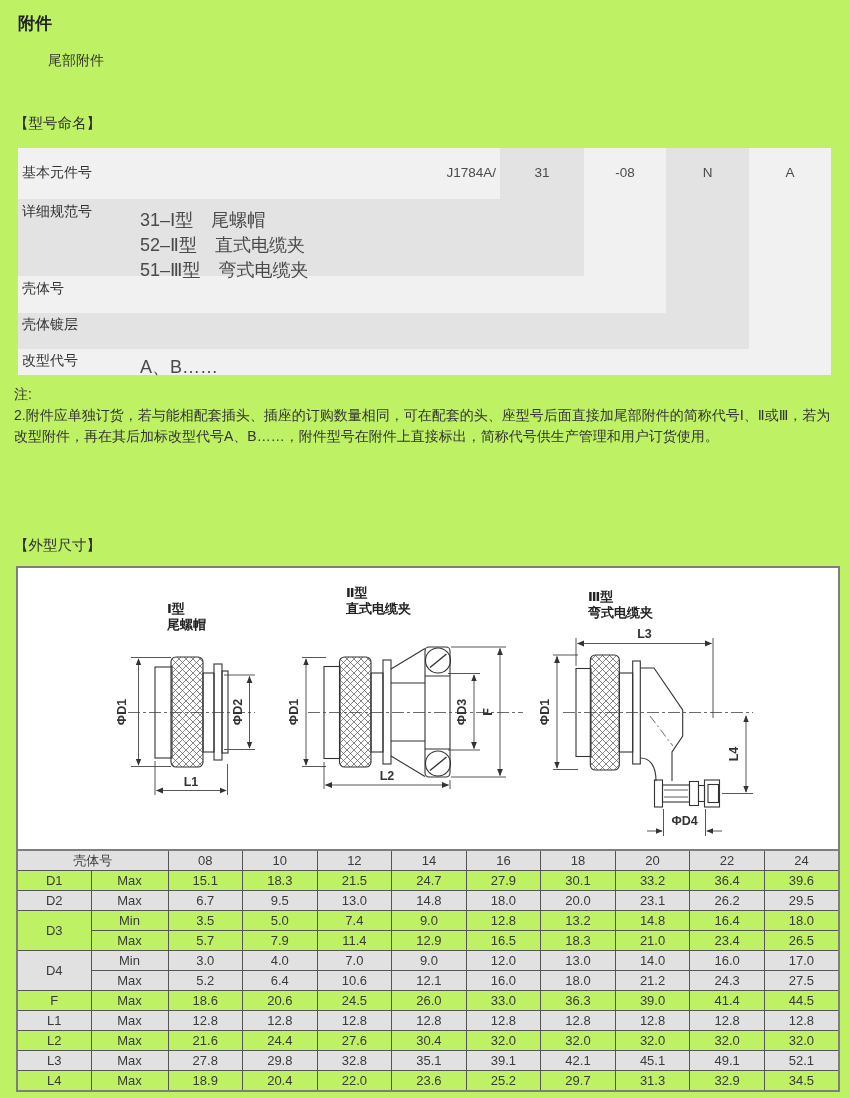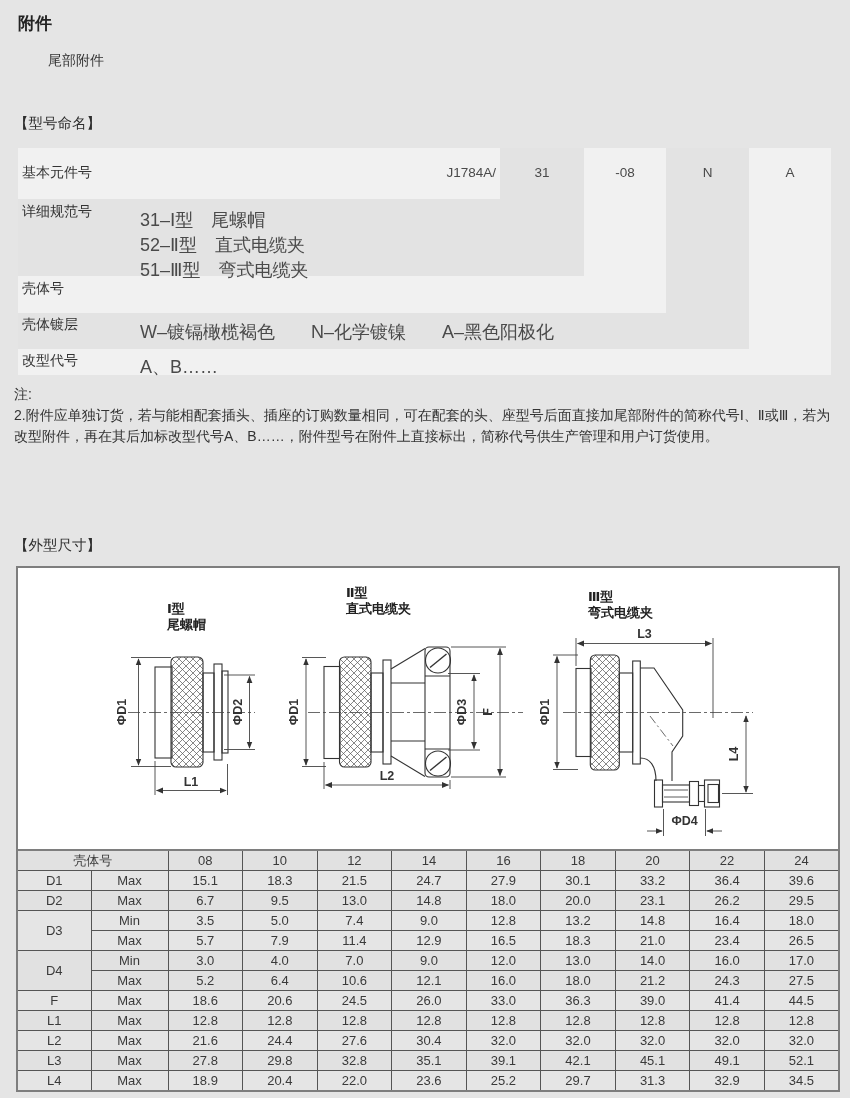--- a/index.html
+++ b/index.html
@@ -1,16 +1,16 @@
 <!DOCTYPE html>
 <html><head>
 <meta charset="utf-8">
 <style>
   html,body{margin:0;padding:0;background:#ffffff;}
-  .page{position:relative;width:850px;height:1098px;background:#e5e5e5;overflow:hidden;
+  .page{position:relative;width:850px;height:1098px;background:#bef264;overflow:hidden;
         font-family:"Liberation Sans","DejaVu Sans",sans-serif;color:#333;}
   .abs{position:absolute;}
   .h1{font-size:17px;font-weight:bold;color:#222;}
   .sub{font-size:14px;color:#333;}
   .sect{font-size:14.5px;color:#2e2e2e;}
   
   .naming{position:absolute;left:18px;top:148px;width:745px;height:227px;}
   .band{position:absolute;}
   .b-light{background:#f1f1f1;}
   .b-dark{background:#e3e3e3;}
@@ -61,21 +61,20 @@
     <div class="nm-code" style="left:731px;top:17px;width:82px;">A</div>
 
     <div class="nm-label" style="left:4px;top:55px;">详细规范号</div>
     <div class="nm-item" style="left:122px;top:60px;">31–Ⅰ型　尾螺帽</div>
     <div class="nm-item" style="left:122px;top:85px;">52–Ⅱ型　直式电缆夹</div>
     <div class="nm-item" style="left:122px;top:110px;">51–Ⅲ型　弯式电缆夹</div>
 
     <div class="nm-label" style="left:4px;top:132px;">壳体号</div>
 
     <div class="nm-label" style="left:4px;top:168px;">壳体镀层</div>
-    <div class="nm-item" style="left:122px;top:172px;">W–镀镉橄榄褐色　　N–化学镀镍　　A–黑色阳极化</div>
 
     <div class="nm-label" style="left:4px;top:204px;">改型代号</div>
     <div class="nm-item" style="left:122px;top:207px;">A、B……</div>
   </div>
 
   <div class="notes">
     <p>注:</p>
     <p>2.附件应单独订货，若与能相配套插头、插座的订购数量相同，可在配套的头、座型号后面直接加尾部附件的简称代号Ⅰ、Ⅱ或Ⅲ，若为改型附件，再在其后加标改型代号A、B……，附件型号在附件上直接标出，简称代号供生产管理和用户订货使用。</p>
   </div>
 

